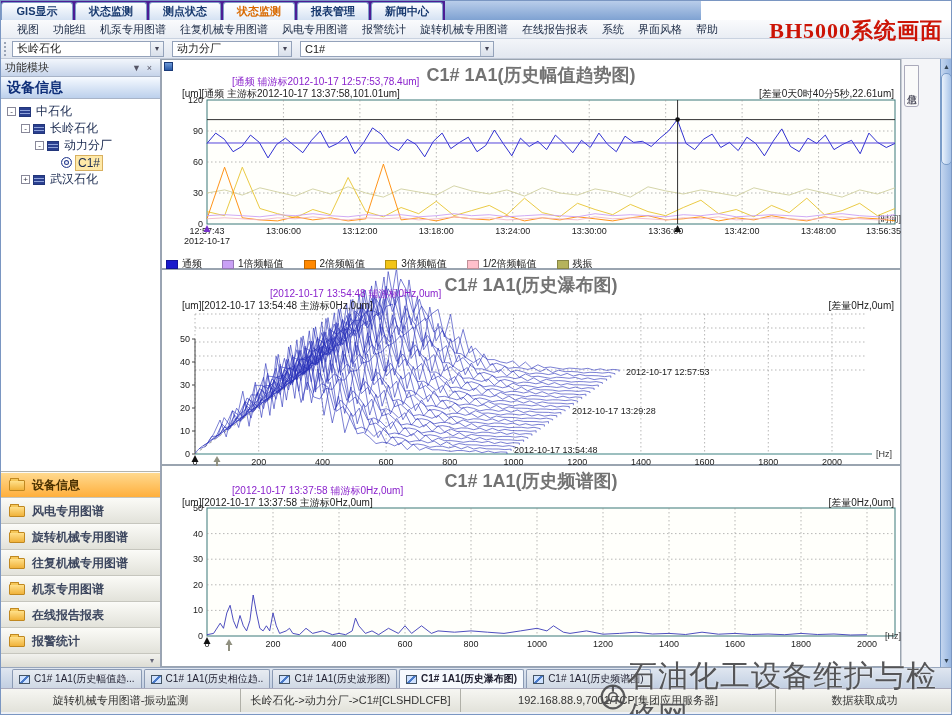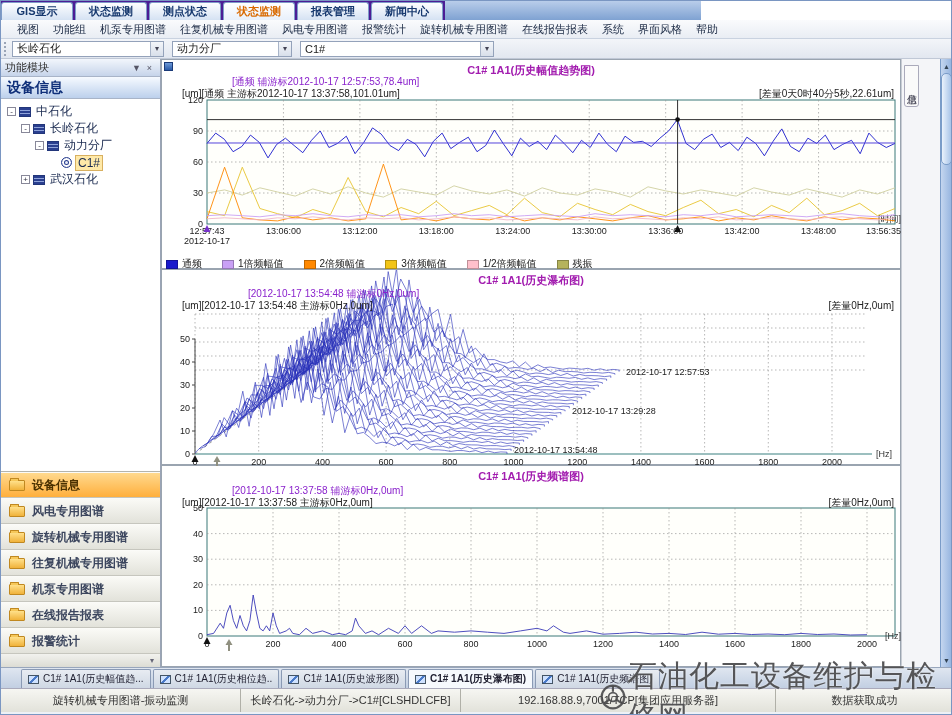--- a/index.html
+++ b/index.html
@@ -66,21 +66,21 @@
     border-radius:1px;position:relative;margin-right:7px;flex:none;}
   .folder::before{content:"";position:absolute;top:-3px;left:0;width:7px;height:2px;background:#f6c85a;
     border:1px solid #c08820;border-bottom:none;border-radius:1px 1px 0 0;}
   .collapse-row{height:13px;background:linear-gradient(#f2f2ee,#dcdcd4);display:flex;align-items:center;
     justify-content:flex-end;padding-right:6px;font-size:8px;color:#667;cursor:pointer;}
 
   
   .main{width:740px;height:608px;background:#d7dbe2;display:flex;flex-direction:column;}
   .panel{position:relative;background:#ffffff;border:1px solid #9aa4b0;}
   .p1{height:210px;} .p2{height:196px;} .p3{height:202px;}
-  .ptitle{position:absolute;left:0;right:0;top:3px;text-align:center;font-size:11px;font-weight:bold;color:#a21caf;z-index:3;}
+  .ptitle{position:absolute;left:0;right:0;top:3px;text-align:center;font-size:18px;font-weight:bold;color:#737373;z-index:3;}
   .ann{position:absolute;font-size:10px;z-index:3;white-space:nowrap;}
   .ann.purple{color:#8a22cc;}
   .ann.dark{color:#222;}
   .ann.delta{right:6px;color:#222;}
   .chart-svg{position:absolute;left:0;top:0;z-index:2;}
   .corner-ico{position:absolute;left:2px;top:2px;width:9px;height:9px;z-index:4;
     background:linear-gradient(#6e9ad8,#2a5aa8);border:1px solid #1a3a78;}
   .legend{position:absolute;left:4px;top:197px;display:flex;gap:20px;z-index:3;}
   .legitem{display:flex;align-items:center;font-size:10px;color:#222;}
   .swatch{width:12px;height:9px;margin-right:4px;border:1px solid rgba(0,0,0,.25);}
@@ -92,21 +92,21 @@
   .vtab span{writing-mode:vertical-rl;font-size:10px;color:#445;}
   .scrollstrip{position:absolute;right:0;top:0;width:13px;height:608px;
     background:linear-gradient(90deg,#c4d6ef,#8fb0dd);border-left:1px solid #7a9cc8;}
   .scrollthumb{position:absolute;right:1px;top:14px;width:11px;height:92px;border-radius:5px;
     background:linear-gradient(90deg,#eaf2fc,#a8c4e8);border:1px solid #7a9cc8;cursor:pointer;}
   .scrollarrow{position:absolute;right:1px;width:11px;height:12px;font-size:7px;color:#345;
     display:flex;align-items:center;justify-content:center;cursor:pointer;}
 
   
   .doctabs{position:absolute;left:0;top:666px;width:952px;height:21px;background:linear-gradient(#dfe6f0,#c2cfe2);
-    border-top:1px solid #98a6bc;display:flex;align-items:flex-end;padding-left:20px;}
+    border-top:1px solid #98a6bc;display:flex;align-items:flex-end;padding-left:11px;}
   .dtab{height:19px;margin-right:2px;border:1px solid #8a9ab4;border-bottom:none;border-radius:2px 2px 0 0;
     background:linear-gradient(#e8ecf2,#cfd8e4);display:flex;align-items:center;padding:0 6px;
     font-size:10px;color:#223;cursor:pointer;white-space:nowrap;}
   .dtab.active{background:#f6f9fd;font-weight:bold;}
   .dtab-ico{width:11px;height:9px;margin-right:4px;flex:none;border:1px solid #456;
     background:linear-gradient(135deg,#cfe2ff 0 40%,#4a7ac8 40% 60%,#cfe2ff 60%);}
 
   
   .statusbar{position:absolute;left:0;top:687px;width:952px;height:24px;background:linear-gradient(#f6f6f2,#e2e2da);
     border-top:1px solid #aab;display:flex;}
@@ -127,20 +127,21 @@
   <div class="tabstrip">
     <div class="toptab">GIS显示</div>
     <div class="toptab">状态监测</div>
     <div class="toptab">测点状态</div>
     <div class="toptab active">状态监测</div>
     <div class="toptab">报表管理</div>
     <div class="toptab">新闻中心</div>
     <div class="tabfill-blue"></div>
     <div class="tabfill-white"></div>
   </div>
+  <div class="brand">BH5000系统画面</div>
 
   <div class="menubar">
     <span class="menuitem">视图</span>
     <span class="menuitem">功能组</span>
     <span class="menuitem">机泵专用图谱</span>
     <span class="menuitem">往复机械专用图谱</span>
     <span class="menuitem">风电专用图谱</span>
     <span class="menuitem">报警统计</span>
     <span class="menuitem">旋转机械专用图谱</span>
     <span class="menuitem">在线报告报表</span>
@@ -310,21 +311,21 @@
             </span>
           <span class="legitem">
               <span class="swatch" style="background: rgb(181, 179, 92);"></span>
               <span>残振</span>
             </span>
         </div>
       </div>
 
       <div class="panel p2">
         <div class="ptitle">C1# 1A1(历史瀑布图)</div>
-        <div class="ann purple" style="left:58px;top:17px;padding-left:28px;">[2012-10-17 13:54:48 辅游标0Hz,0um]</div>
+        <div class="ann purple" style="left:80px;top:17px;padding-left:28px;">[2012-10-17 13:54:48 辅游标0Hz,0um]</div>
         <div class="ann dark" style="left:20px;top:29px;">[um][2012-10-17 13:54:48 主游标0Hz,0um]</div>
         <div class="ann delta" style="top:29px;">[差量0Hz,0um]</div>
         <svg id="svg-waterfall" class="chart-svg" width="740" height="196" viewBox="0 0 740 196">
             <line x1="33" y1="44" x2="33" y2="184" stroke="#999" stroke-width="0.7" stroke-dasharray="1.5,2.5"></line>
             <text x="33" y="195" font-size="9" fill="#222" text-anchor="middle" font-family="Liberation Sans, DejaVu Sans, sans-serif">0</text>
             <line x1="96.7" y1="44" x2="96.7" y2="184" stroke="#999" stroke-width="0.7" stroke-dasharray="1.5,2.5"></line>
             <text x="96.7" y="195" font-size="9" fill="#222" text-anchor="middle" font-family="Liberation Sans, DejaVu Sans, sans-serif">200</text>
             <line x1="160.4" y1="44" x2="160.4" y2="184" stroke="#999" stroke-width="0.7" stroke-dasharray="1.5,2.5"></line>
             <text x="160.4" y="195" font-size="9" fill="#222" text-anchor="middle" font-family="Liberation Sans, DejaVu Sans, sans-serif">400</text>
             <line x1="224.10000000000002" y1="44" x2="224.10000000000002" y2="184" stroke="#999" stroke-width="0.7" stroke-dasharray="1.5,2.5"></line>

